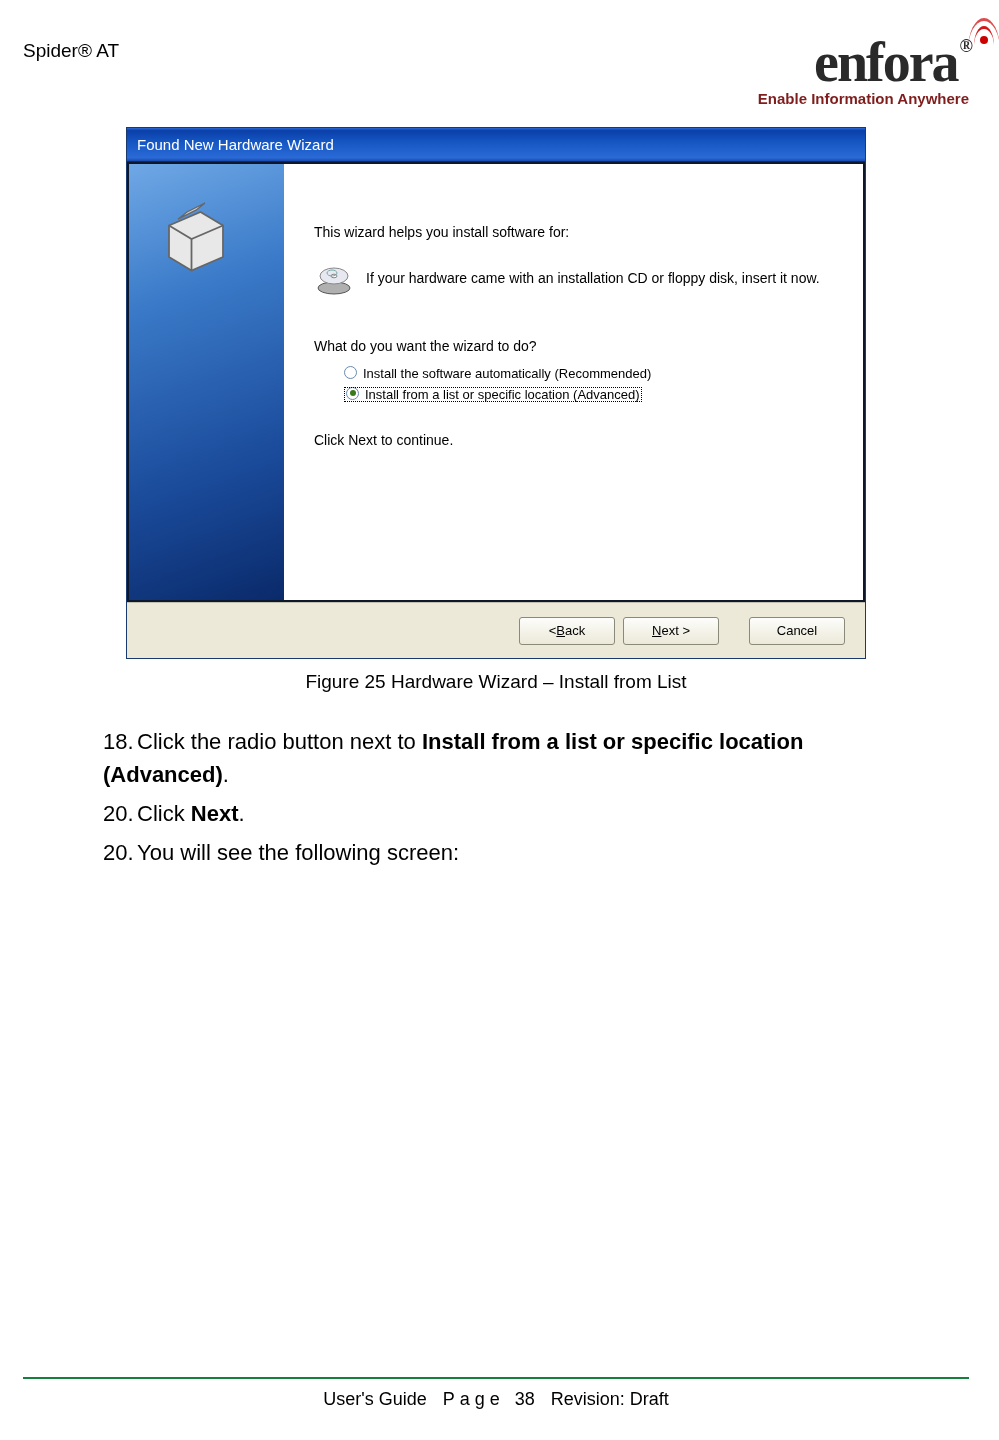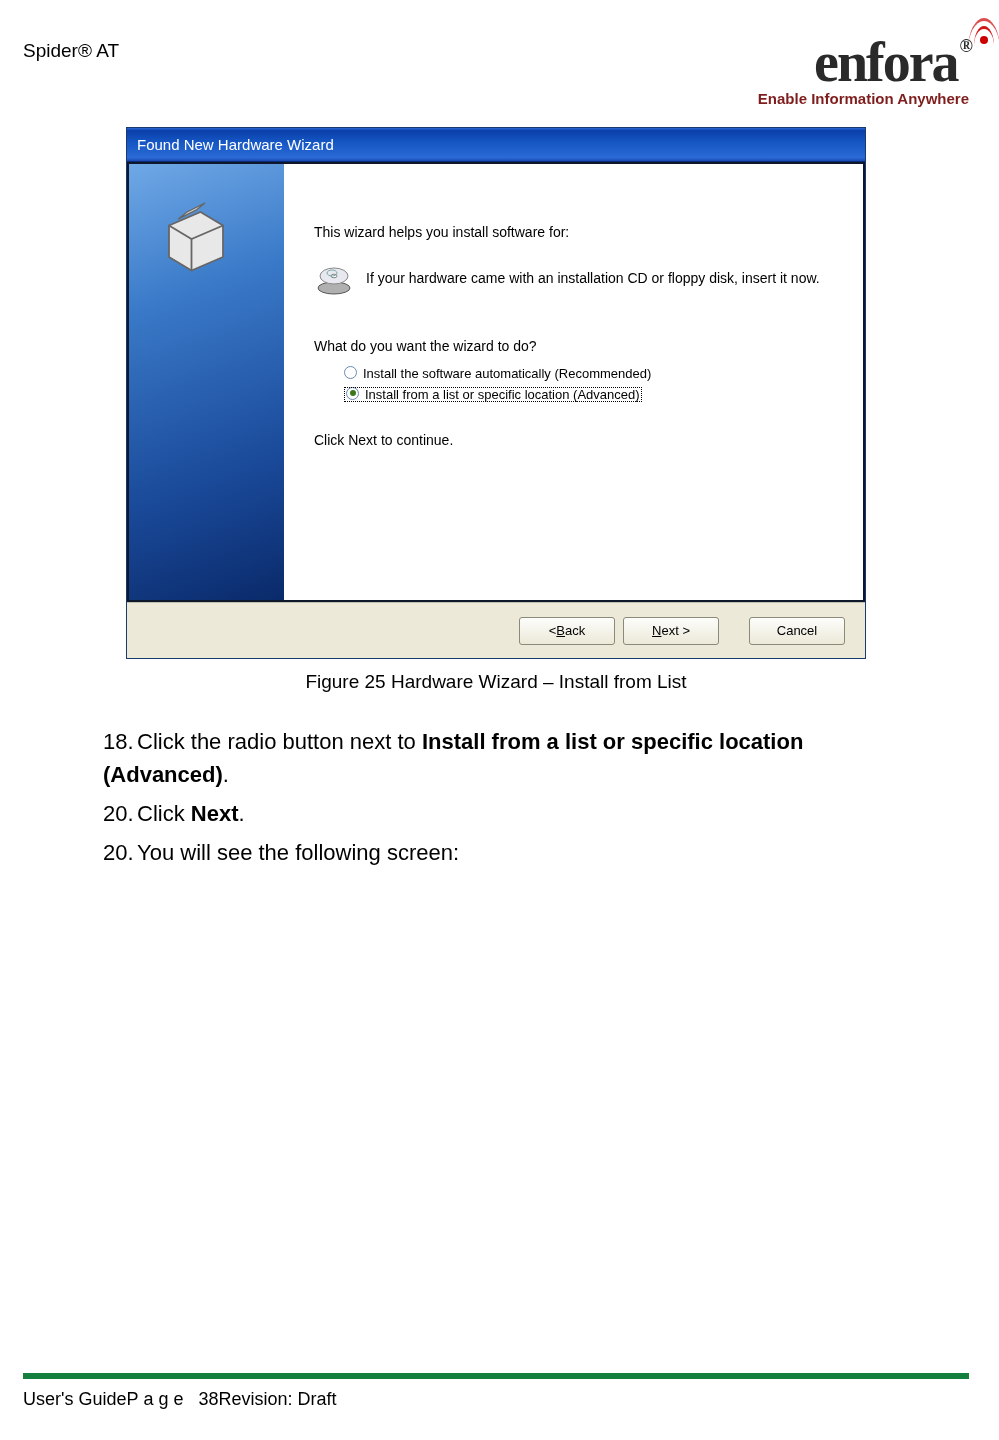--- a/index.html
+++ b/index.html
@@ -36,21 +36,21 @@
   .radio.checked::after { content:''; width: 6px; height: 6px; background: #3a7a1a; border-radius: 50%; display:block;}
   .continue { margin-top: 28px; }
   .button-row { height: 56px; background: #ece9d8; border-top: 1px solid #c0c0b0; display: flex; justify-content: flex-end; align-items: center; padding-right: 20px; gap: 8px; }
   .wbtn { width: 96px; height: 28px; background: linear-gradient(#fdfdfb,#ece9d8); border: 1px solid #8a8a7a; border-radius: 3px; font-size: 13px; display:flex; align-items:center; justify-content:center; cursor:pointer; }
   .wbtn .ul { text-decoration: underline; }
   .btn-gap { width: 14px; }
   .caption { text-align: center; font-size: 19px; margin-top: 12px; }
   .steps { margin-top: 32px; font-size: 22px; line-height: 1.5; }
   .steps .num { display:inline-block; min-width:34px; }
   .steps .bold { font-weight: bold; }
-  .footer { border-top: 6px solid #15803d; display: flex; justify-content: flex-start; font-size: 18px; padding: 10px 0 30px 0; margin-top:auto;}
+  .footer { border-top: 2px solid #15803d; display: flex; justify-content: center; font-size: 18px; padding: 10px 0 30px 0; margin-top:auto;gap:16px;}
   .footer .mid { letter-spacing: 5px; }
   .footer .pagenum { letter-spacing: 0; }
 </style>
 </head>
 <body>
 
 <div class="page">
   <div class="header">
     <div class="header-left">Spider® AT</div>
     <div class="logo">

